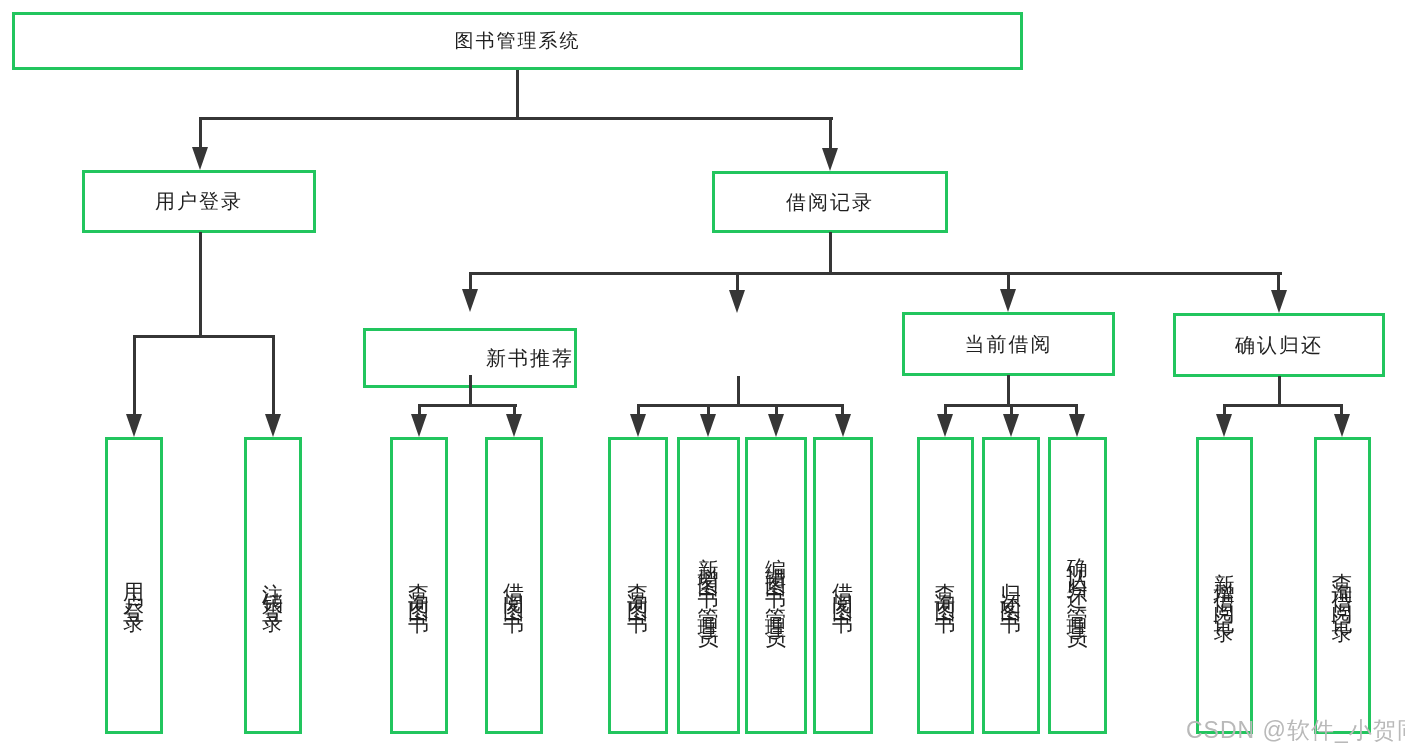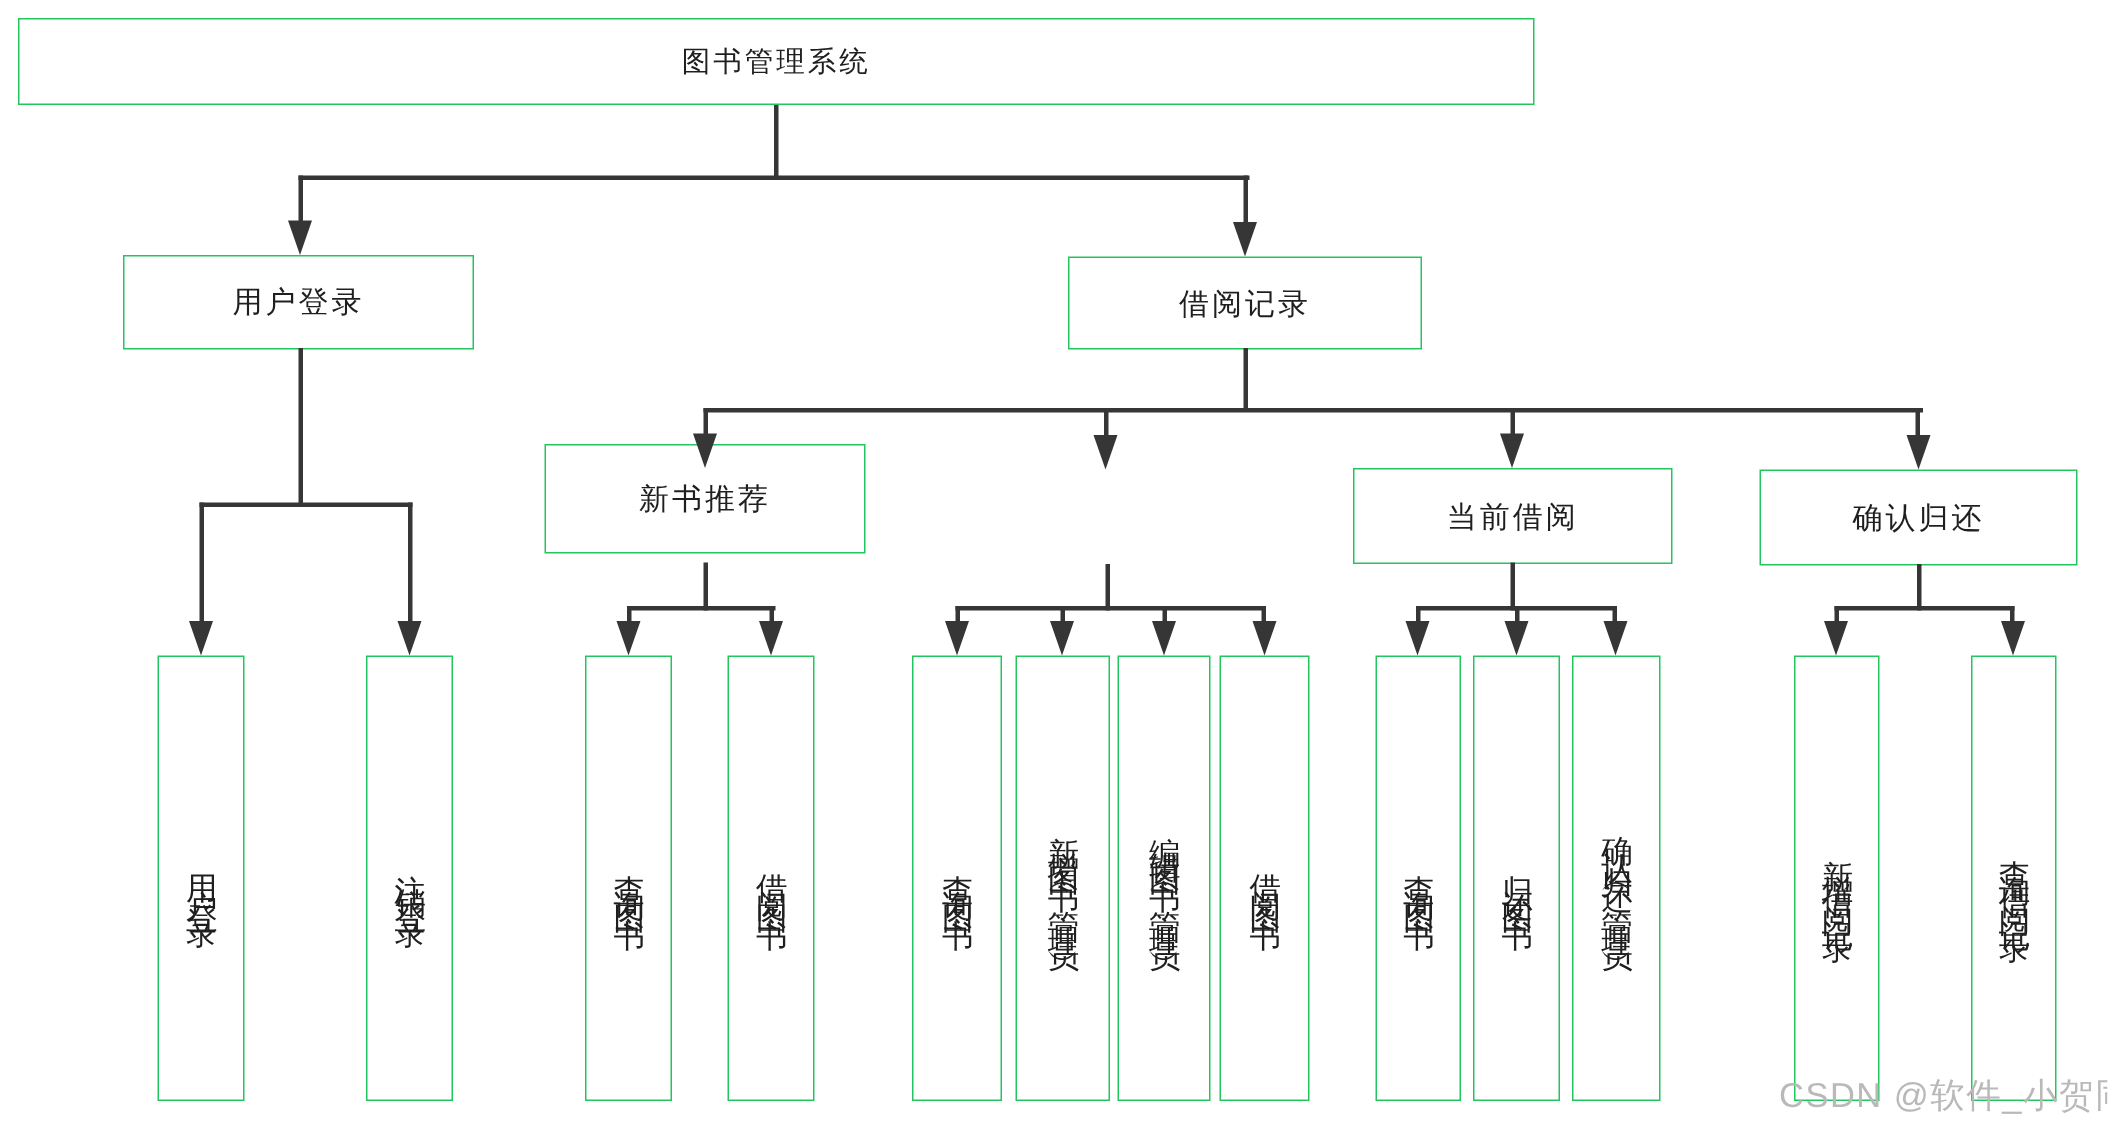--- a/index.html
+++ b/index.html
@@ -1,21 +1,21 @@
 <!DOCTYPE html>
 <html><head>
 <meta charset="utf-8">
 <style>
   html,body{margin:0;padding:0;background:#ffffff;}
   .canvas{
     position:relative;width:1405px;height:747px;background:#ffffff;overflow:hidden;
     font-family:"Liberation Sans","DejaVu Sans",sans-serif;
   }
   .box{
-    position:absolute;box-sizing:border-box;border:1px solid #22c55e;background:#ffffff;
+    position:absolute;box-sizing:border-box;border:3px solid #22c55e;background:#ffffff;
     display:flex;align-items:center;justify-content:center;color:#1f1f1f;
   }
   .hnode{font-size:20px;letter-spacing:2px;}
   .leaf span{
     writing-mode:vertical-rl;text-orientation:mixed;
     font-size:21px;letter-spacing:10px;line-height:1;white-space:nowrap;color:#1f1f1f;
   }
   .line{position:absolute;background:#363636;}
   .arrow{
     position:absolute;width:0;height:0;
@@ -37,21 +37,21 @@
   </div>
 
   <div class="box hnode" style="left:82px;top:170px;width:234px;height:63px;">
     <span>用户登录</span>
   </div>
 
   <div class="box hnode" style="left:712px;top:171px;width:236px;height:62px;">
     <span>借阅记录</span>
   </div>
 
-  <div class="box hnode" style="left:363px;top:296px;width:214px;height:73px;">
+  <div class="box hnode" style="left:363px;top:328px;width:214px;height:60px;justify-content:flex-end;">
     <span>新书推荐</span>
   </div>
 
 
   <div class="box hnode" style="left:902px;top:312px;width:213px;height:64px;">
     <span>当前借阅</span>
   </div>
 
   <div class="box hnode" style="left:1173px;top:313px;width:212px;height:64px;">
     <span>确认归还</span>

